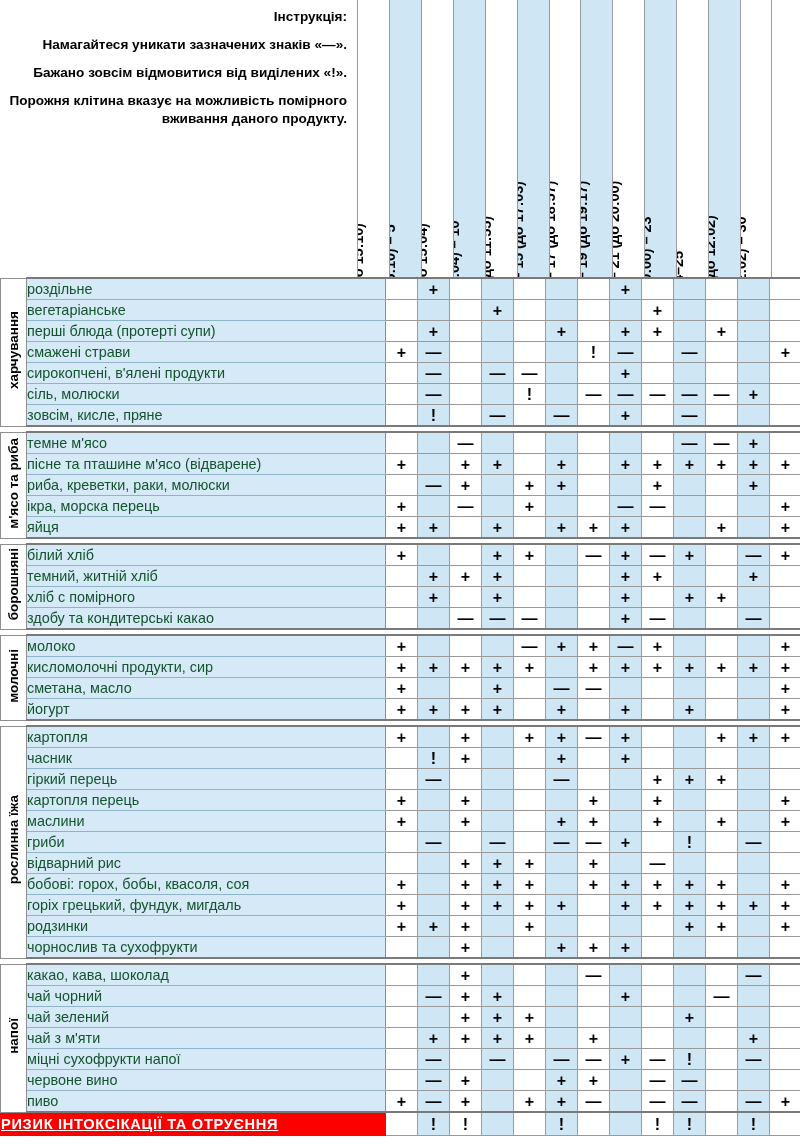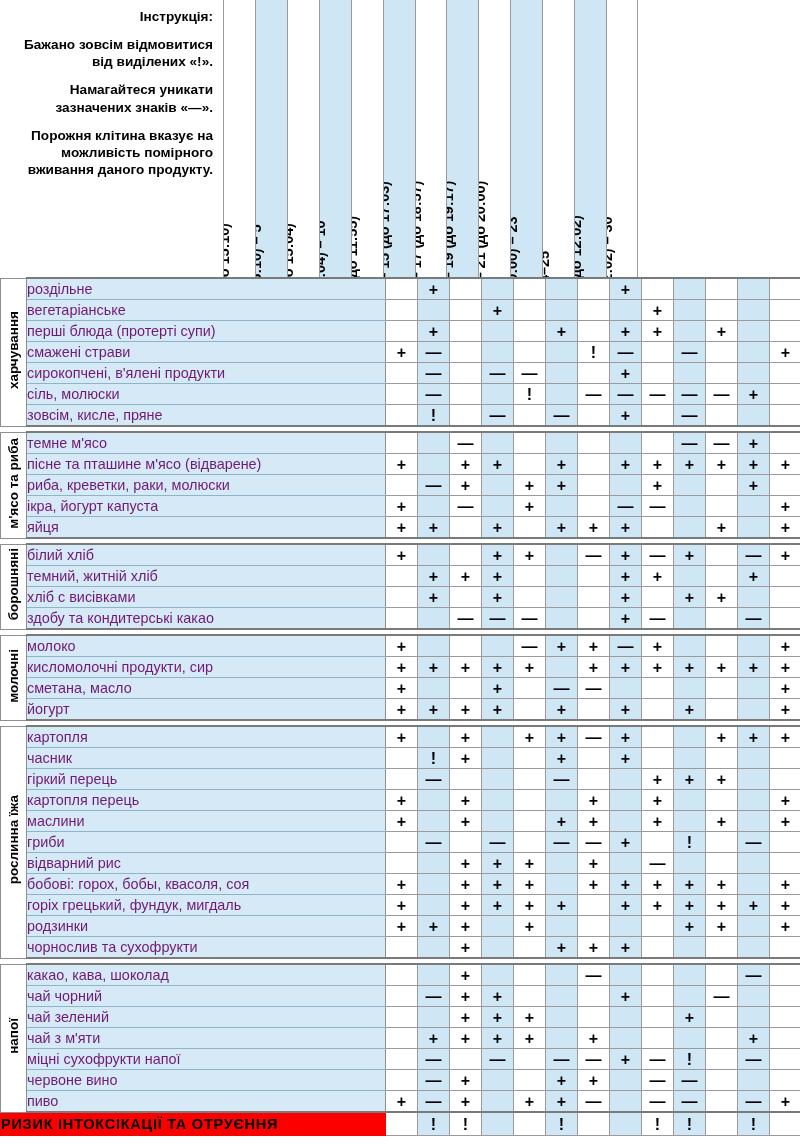--- a/index.html
+++ b/index.html
@@ -13,21 +13,21 @@
     position: relative;
     overflow: hidden;
     background: #fff;
   }
 
   
   .header {
     display: flex;
     align-items: flex-end;
     height: 277px;
-    width: 638px;
+    width: 772px;
   }
   .instr {
     width: 385px;
     height: 277px;
     padding: 8px 10px 6px 4px;
     text-align: right;
     font-size: 13.6px;
     line-height: 1.26;
     color: #000;
     font-weight: 600;
@@ -100,21 +100,21 @@
   }
 
   td.label {
     width: 359px;
     background: #d5e9f7;
     border-top: 1px solid #8fb4c9;
     border-bottom: 1px solid #8fb4c9;
     border-right: 1px solid #8e8e8e;
     border-left: 1px solid #8e8e8e;
     font-size: 14.4px;
-    color: #701a75;
+    color: #14532d;
     padding: 0 4px 1px 12px;
     height: 21px;
     line-height: 20px;
     white-space: nowrap;
     overflow: hidden;
   }
 
   td.mk {
     width: 32px;
     height: 21px;
@@ -130,43 +130,44 @@
   td.mk.alt { background: #cfe6f5; }
 
   tr.sectop td.label, tr.sectop td.mk { border-top: 2px solid #7a7a7a; }
   tr.secend td.label, tr.secend td.mk { border-bottom: 2px solid #7a7a7a; }
   tr.gap td { height: 6px; background: #fff; border: none; }
   tr.gap td.spacerline { border: none; }
 
   
   td.riskbanner {
     background: #fc0000;
-    color: #000000;
+    color: #ffffff;
     font-size: 14.6px;
     font-weight: 700;
     letter-spacing: 0.7px;
     padding: 0 0 0 6px;
     height: 23px;
     line-height: 22px;
     white-space: nowrap;
     border: 1px solid #fc0000;
+    text-decoration: underline;
   }
   td.mk.risk { height: 23px; font-size: 16px; }
 </style>
 </head>
 <body>
 
 <div id="page">
 
   <div class="header">
     <div class="instr">
       <p class="lead"><span>Інструкція:</span><br>
         </p>
+      <p><span>Намагайтеся уникати зазначених знаків «—».</span></p>
       <p><span>Бажано зовсім відмовитися від виділених «!».</span></p>
-      <p><span>Намагайтеся уникати зазначених знаків «—».</span></p>
       <p><span>Порожня клітина вказує на можливість помірного вживання даного продукту.</span></p>
     </div>
     <div class="colheads" id="colheads">
         <div class="colhead">
           <span class="vtext">1–3 (до 15:10)</span>
         </div>
         <div class="colhead alt">
           <span class="vtext">3 (з 15:10) – 5</span>
         </div>
         <div class="colhead">
@@ -367,21 +368,21 @@
             <td class="mk alt">+</td>
             <td class="mk"></td>
             <td class="mk alt"></td>
             <td class="mk">+</td>
             <td class="mk alt"></td>
             <td class="mk"></td>
             <td class="mk alt">+</td>
             <td class="mk"></td>
           </tr>
           <tr class="">
-            <td class="label">ікра, йогурт капуста</td>
+            <td class="label">ікра, морска перець</td>
             <td class="mk">+</td>
             <td class="mk alt"></td>
             <td class="mk">—</td>
             <td class="mk alt"></td>
             <td class="mk">+</td>
             <td class="mk alt"></td>
             <td class="mk"></td>
             <td class="mk alt">—</td>
             <td class="mk">—</td>
             <td class="mk alt"></td>
@@ -435,21 +436,21 @@
             <td class="mk alt"></td>
             <td class="mk"></td>
             <td class="mk alt">+</td>
             <td class="mk">+</td>
             <td class="mk alt"></td>
             <td class="mk"></td>
             <td class="mk alt">+</td>
             <td class="mk"></td>
           </tr>
           <tr class="">
-            <td class="label">хліб с висівками</td>
+            <td class="label">хліб с помірного</td>
             <td class="mk"></td>
             <td class="mk alt">+</td>
             <td class="mk"></td>
             <td class="mk alt">+</td>
             <td class="mk"></td>
             <td class="mk alt"></td>
             <td class="mk"></td>
             <td class="mk alt">+</td>
             <td class="mk"></td>
             <td class="mk alt">+</td>

